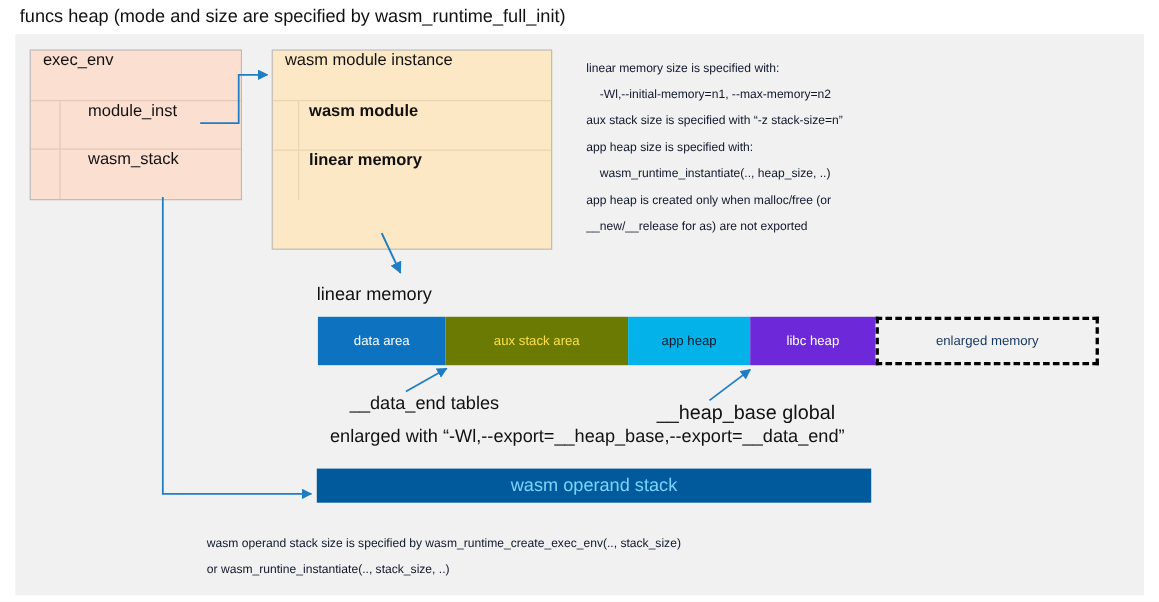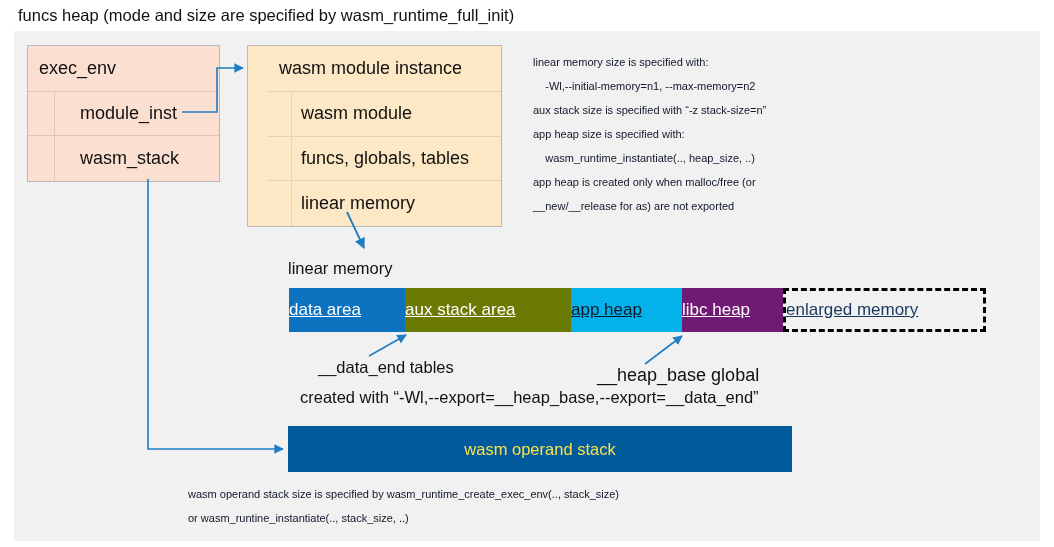--- a/index.html
+++ b/index.html
@@ -32,23 +32,23 @@
   
   .struct{
     position:absolute;
     box-sizing:border-box;
     border:1px solid #b9b9b9;
     display:flex;flex-direction:column;
   }
   .struct .row{
     box-sizing:border-box;
     display:flex;
-    align-items:center;
+    align-items:flex-start;
     border-bottom:1px solid #d7cdbd;
-    font-size:18px;
+    font-size:15px;
     white-space:nowrap;
   }
   .struct .row:last-child{border-bottom:none;}
   .struct .row .gutter{
     flex:0 0 auto;
     align-self:stretch;
     border-right:1px solid #d7cdbd;
   }
   .struct .row .celltext{padding-left:9px;}
 
@@ -62,24 +62,24 @@
   #exec-env .r-head{height:46px;}
   #exec-env .r-sub{height:45px;gap:16px;}
   #exec-env .r-head .celltext{padding-left:11px;}
   #exec-env .r-sub .gutter{flex-basis:26px;}
 
   
   #module-inst{
     left:247px;top:45px;width:255px;height:182px;
     background:#fce8c5;
   }
-  #module-inst .row{border-bottom-color:#e6d3ae;margin-left:20px;}
+  #module-inst .row{border-bottom-color:#e6d3ae;}
   #module-inst .row .gutter{border-right-color:#e6d3ae;}
   #module-inst .r-head{height:46px;}
-  #module-inst .r-sub{height:45px;}
+  #module-inst .r-sub{height:45px;font-weight:bold;}
   #module-inst .r-head .celltext{padding-left:11px;}
   #module-inst .r-sub .gutter{flex-basis:23px;}
 
   
   .note{
     position:absolute;
     font-size:11px;
     line-height:24px;
     white-space:pre;
     color:#0f172a;
@@ -89,42 +89,41 @@
   
   #linmem-label{
     position:absolute;left:288px;top:259px;
     font-size:16.5px;white-space:nowrap;color:#111;
   }
   #membar{
     position:absolute;left:289px;top:288px;
     height:44px;display:flex;align-items:stretch;
   }
   #membar .seg{
-    display:flex;align-items:center;justify-content:flex-start;
-    font-size:17px;color:#ffffff;white-space:nowrap;
+    display:flex;align-items:center;justify-content:center;
+    font-size:12px;color:#ffffff;white-space:nowrap;
     box-sizing:border-box;
-    text-decoration:underline;
   }
   #membar .seg.dashed{
     color:#17375e;
     background:#f1f1f1;
     border:3px dashed #000000;
   }
 
   
   #ann-data-end{position:absolute;left:318px;top:358px;font-size:16.5px;white-space:nowrap;}
   #ann-heap-base{position:absolute;left:597px;top:365px;font-size:18px;white-space:nowrap;}
   #ann-exported{position:absolute;left:300px;top:388px;font-size:16.5px;white-space:nowrap;}
 
   
   #opstack{
-    position:absolute;left:288px;top:426px;width:504px;height:46px;
+    position:absolute;left:288px;top:426px;width:504px;height:31px;
     background:#015a9c;
     display:flex;align-items:center;justify-content:center;
-    color:#fde047;font-size:16.5px;white-space:nowrap;
+    color:#7dd3fc;font-size:16.5px;white-space:nowrap;
   }
   #note-bottom{left:188px;top:482px;}
 
   
   #wires{position:absolute;left:0;top:0;width:1054px;height:547px;pointer-events:none;}
 </style>
 </head>
 <body>
 
 <div id="stage">
@@ -147,61 +146,57 @@
     </div>
   </div>
 
   <div class="struct" id="module-inst">
     <div class="row r-head">
       <span class="celltext">wasm module instance</span>
     </div>
     <div class="row r-sub">
       <span class="gutter"></span>
       <span class="celltext">wasm module</span>
-    </div>
-    <div class="row r-sub">
-      <span class="gutter"></span>
-      <span class="celltext">funcs, globals, tables</span>
     </div>
     <div class="row r-sub">
       <span class="gutter"></span>
       <span class="celltext">linear memory</span>
     </div>
   </div>
 
   <div class="note" id="note-right">linear memory size is specified with:
     -Wl,--initial-memory=n1, --max-memory=n2
 aux stack size is specified with “-z stack-size=n”
 app heap size is specified with:
     wasm_runtime_instantiate(.., heap_size, ..)
 app heap is created only when malloc/free (or
 __new/__release for as) are not exported</div>
 
   <div id="linmem-label">linear memory</div>
   <div id="membar">
       <div class="seg" style="width: 116px; background: rgb(13, 114, 191); color: rgb(255, 255, 255);">
         <span>data area</span>
       </div>
-      <div class="seg" style="width: 166px; background: rgb(106, 122, 3); color: #ffffff;">
+      <div class="seg" style="width: 166px; background: rgb(106, 122, 3); color: #fde047;">
         <span>aux stack area</span>
       </div>
       <div class="seg" style="width: 111px; background: rgb(4, 178, 234); color: #0f172a;">
         <span>app heap</span>
       </div>
-      <div class="seg" style="width: 101px; background: #701a75; color: rgb(255, 255, 255);">
+      <div class="seg" style="width: 114px; background: #6d28d9; color: rgb(255, 255, 255);">
         <span>libc heap</span>
       </div>
       <div class="seg dashed" style="width: 203px; color: rgb(23, 55, 94);">
         <span>enlarged memory</span>
       </div>
     </div>
 
   <div id="ann-data-end">__data_end tables</div>
   <div id="ann-heap-base">__heap_base global</div>
-  <div id="ann-exported">created with “-Wl,--export=__heap_base,--export=__data_end”</div>
+  <div id="ann-exported">enlarged with “-Wl,--export=__heap_base,--export=__data_end”</div>
 
   <div id="opstack">
     <span>wasm operand stack</span>
   </div>
   <div class="note" id="note-bottom">wasm operand stack size is specified by wasm_runtime_create_exec_env(.., stack_size)
 or wasm_runtine_instantiate(.., stack_size, ..)</div>
 
   <svg id="wires" viewBox="0 0 1054 547" xmlns="http://www.w3.org/2000/svg">
     <defs>
       <marker id="ah" viewBox="0 0 10 10" refX="9" refY="5" markerWidth="6" markerHeight="6" orient="auto-start-reverse">

